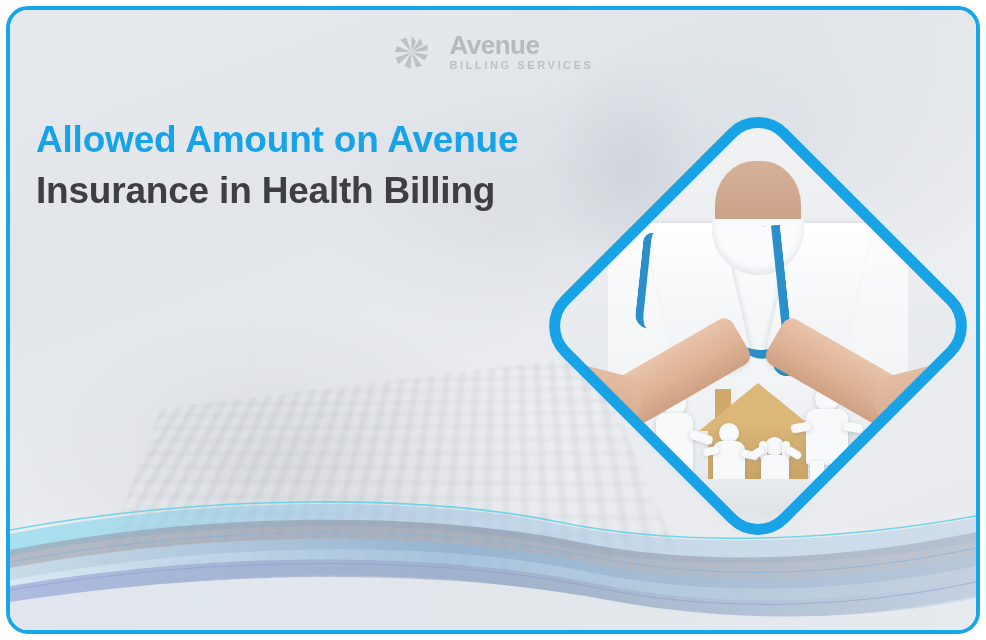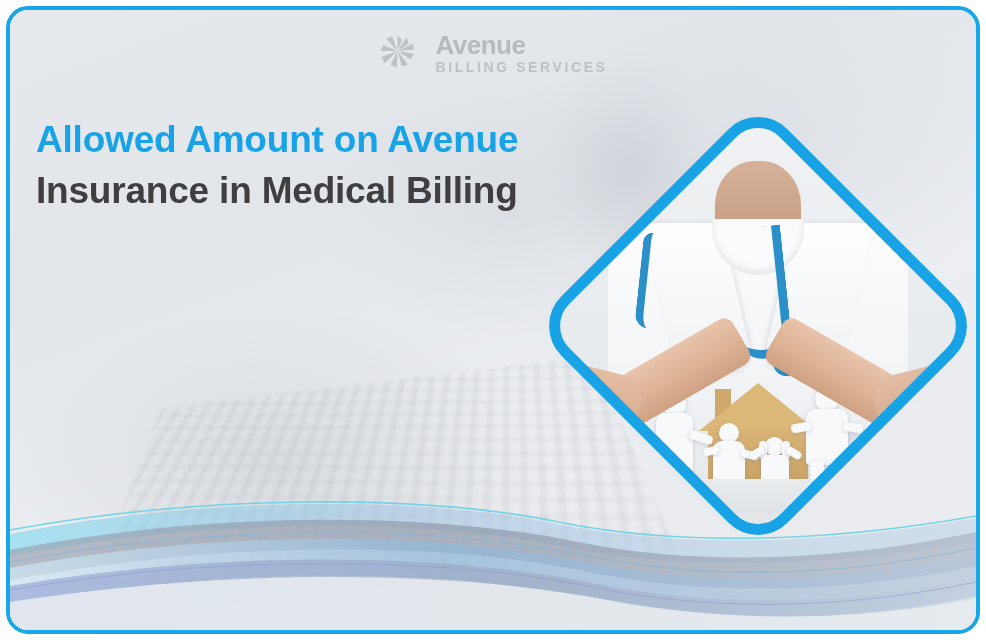--- a/index.html
+++ b/index.html
@@ -47,31 +47,31 @@
     background:
       radial-gradient(ellipse 120px 150px at 40% 30%, rgba(186,192,200,.40) 0%, rgba(186,192,200,0) 70%),
       radial-gradient(ellipse 90px 130px at 72% 48%, rgba(176,183,192,.34) 0%, rgba(176,183,192,0) 72%);
     filter:blur(9px);
   }
 
   
   .logo{
     position:absolute; left:50%; top:22px;
     transform:translateX(-50%);
-    display:flex; align-items:flex-start; gap:19px;
+    display:flex; align-items:center; gap:19px;
     opacity:.52;
   }
   .logo-mark{ width:38px; height:38px; display:block; }
   .logo-words{ display:flex; flex-direction:column; line-height:1; }
   .logo-name{
     font-size:26px; font-weight:700; letter-spacing:-.5px;
     color:#8d9298;
   }
   .logo-sub{
-    font-size:14px; font-weight:600; letter-spacing:2.6px;
+    font-size:11px; font-weight:600; letter-spacing:2.6px;
     color:#9aa0a6; margin-top:2px;
   }
 
   
   .copy{ position:absolute; left:26px; top:104px; width:540px; }
   .headline{
     font-size:37px; font-weight:700; line-height:1.38;
     color:#3f3f42; letter-spacing:-.2px;
   }
   .headline .hl-accent{ color:#18a3e8; }
@@ -237,21 +237,21 @@
       <circle cx="50" cy="50" r="9" fill="#c9cdd2"></circle>
     </svg>
     <span class="logo-words">
       <span class="logo-name">Avenue</span>
       <span class="logo-sub">BILLING SERVICES</span>
     </span>
   </div>
 
   <div class="copy">
     <h1 class="headline">
-      <span class="hl-accent">Allowed Amount on Avenue</span><span> Insurance in Medical Billing</span>
+      <span class="hl-accent">Allowed Amount on Avenue</span><span> Insurance in Health Billing</span>
     </h1>
   </div>
 
   <svg class="waves" viewBox="0 0 986 160" preserveAspectRatio="none">
     <defs>
       <linearGradient id="wA" x1="0" y1="0" x2="1" y2="0">
         <stop offset="0%" stop-color="#cfe6f4"></stop>
         <stop offset="45%" stop-color="#8fb6d8"></stop>
         <stop offset="100%" stop-color="#b6c6da"></stop>
       </linearGradient>

